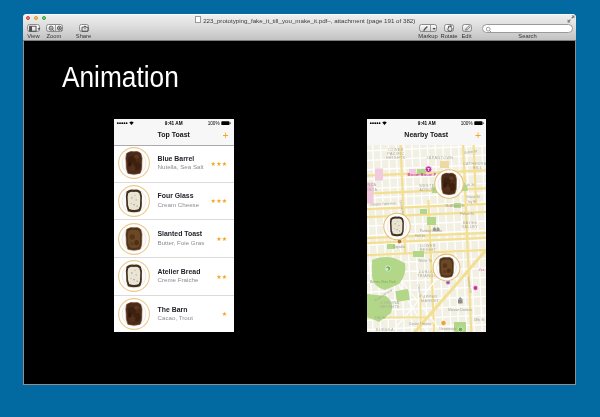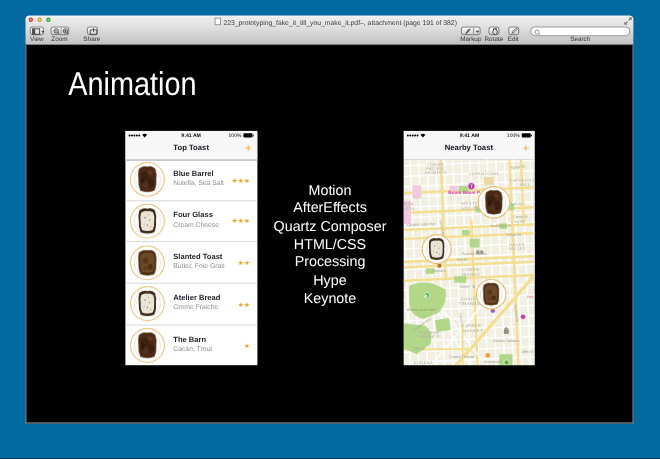--- a/index.html
+++ b/index.html
@@ -116,21 +116,20 @@
       </div>
       <div class="tlab" style="left:494.5px;width:20px;">Search</div>
 
       <svg width="8" height="8" viewBox="0 0 8 8" style="position:absolute;right:1px;top:1.2px">
         <path d="M4.6,0.6 h2.8 v2.8 l-1,-1 -1.4,1.4 -0.8,-0.8 1.4,-1.4 z" fill="#777"></path>
         <path d="M3.4,7.4 h-2.8 v-2.8 l1,1 1.4,-1.4 0.8,0.8 -1.4,1.4 z" fill="#777"></path>
       </svg>
     </div>
   </div>
   <div id="anim">Animation</div>
-  <div id="centerlist">Motion<br>AfterEffects<br>Quartz Composer<br>HTML/CSS<br>Processing<br>Hype<br>Keynote</div>
 
   <div class="screen" id="ph1">
     <div class="sbar">
         <svg style="display:block" width="119.5" height="8" viewBox="0 0 119.5 8" font-family="Liberation Sans, sans-serif">
       <g fill="#000">
         <circle cx="3.8" cy="4.2" r="0.9"></circle>
             <circle cx="6" cy="4.2" r="0.9"></circle>
             <circle cx="8.2" cy="4.2" r="0.9"></circle>
         <circle cx="10.4" cy="4.2" r="0.9"></circle>
             <circle cx="12.6" cy="4.2" r="0.9"></circle>

